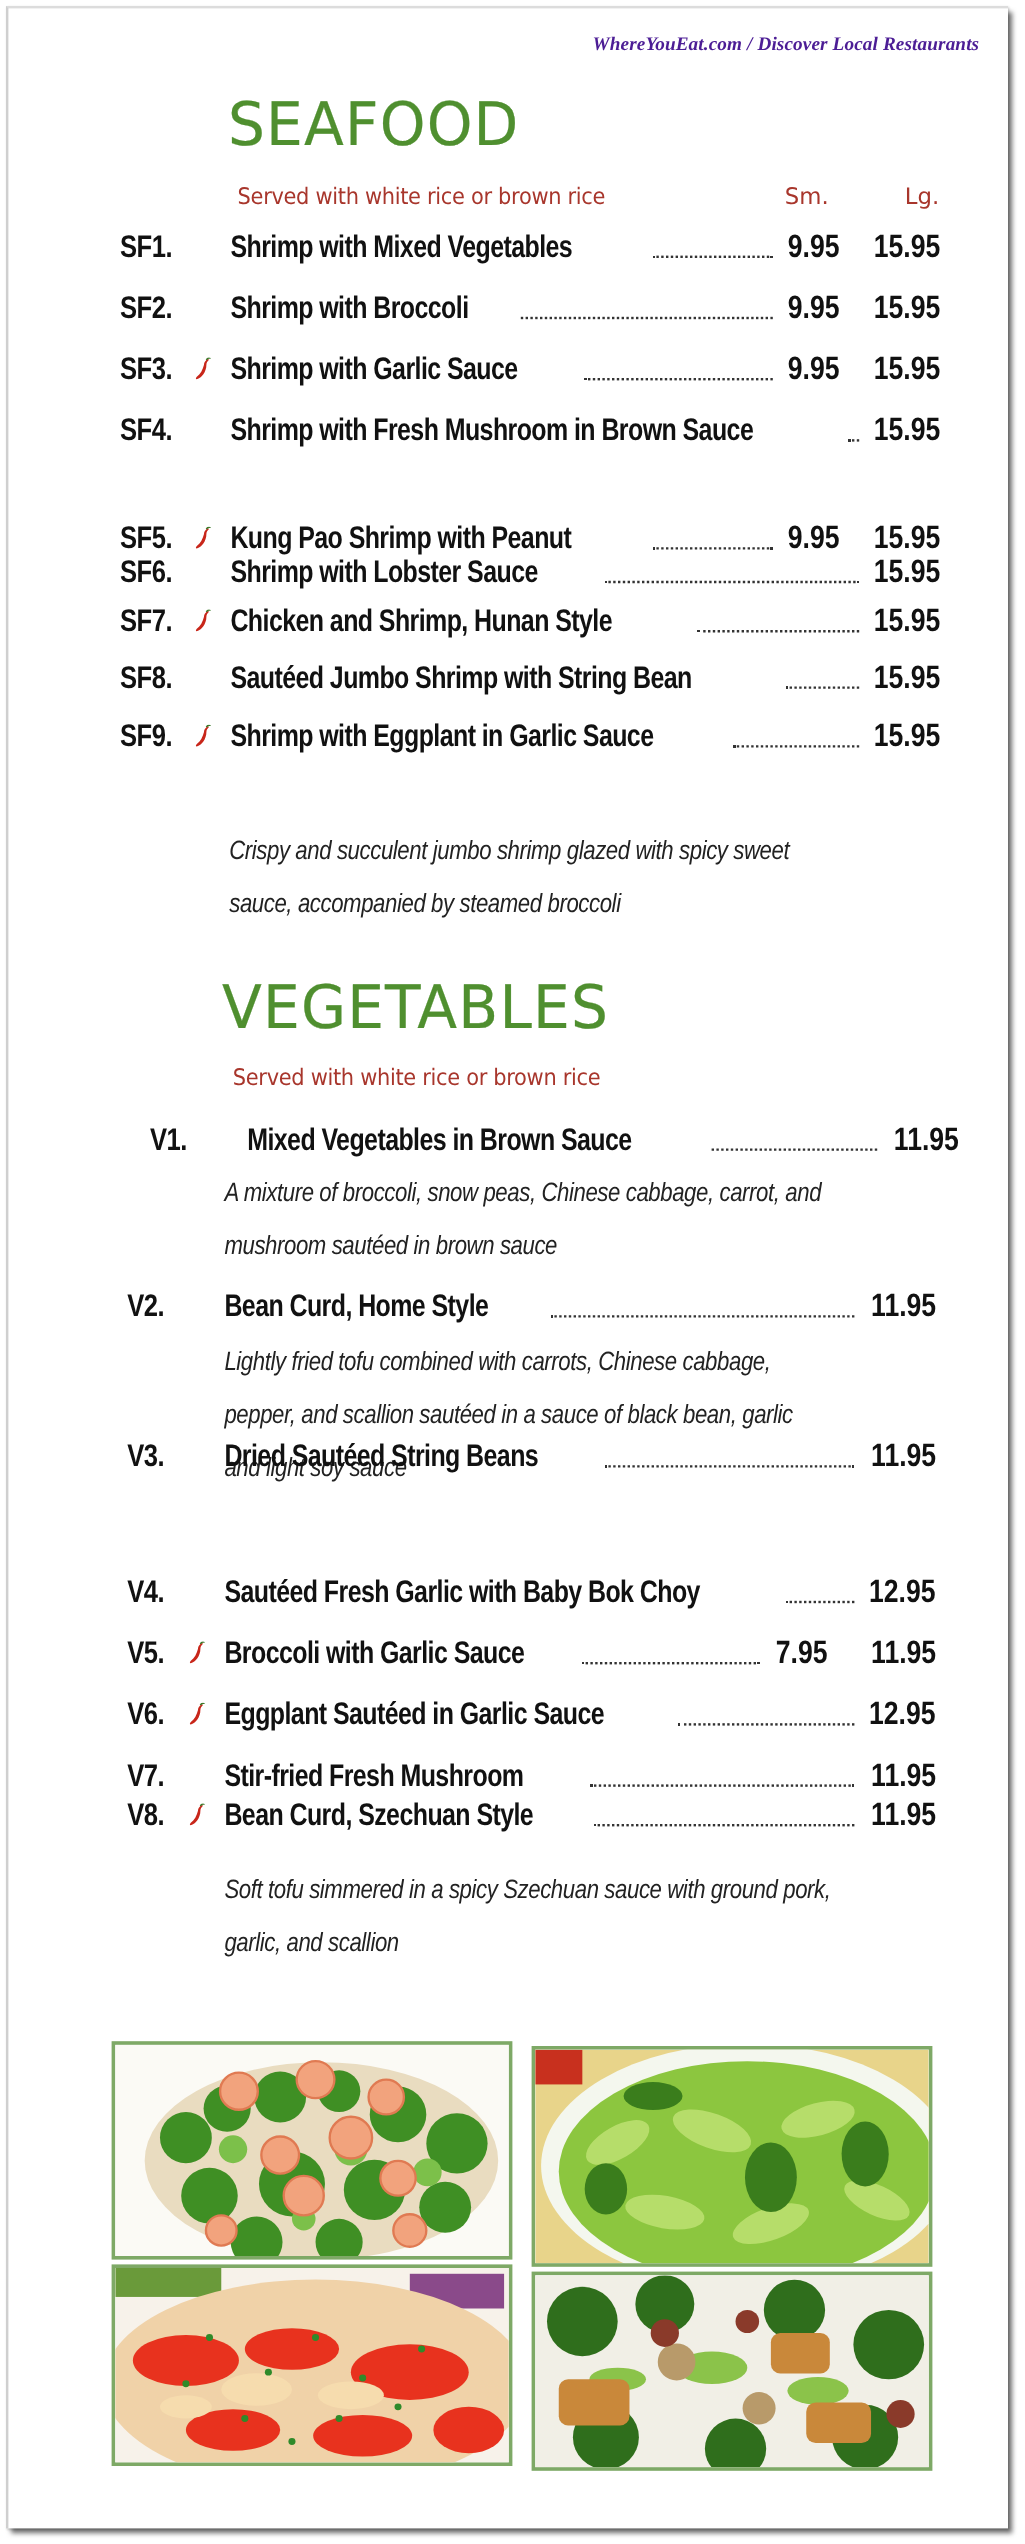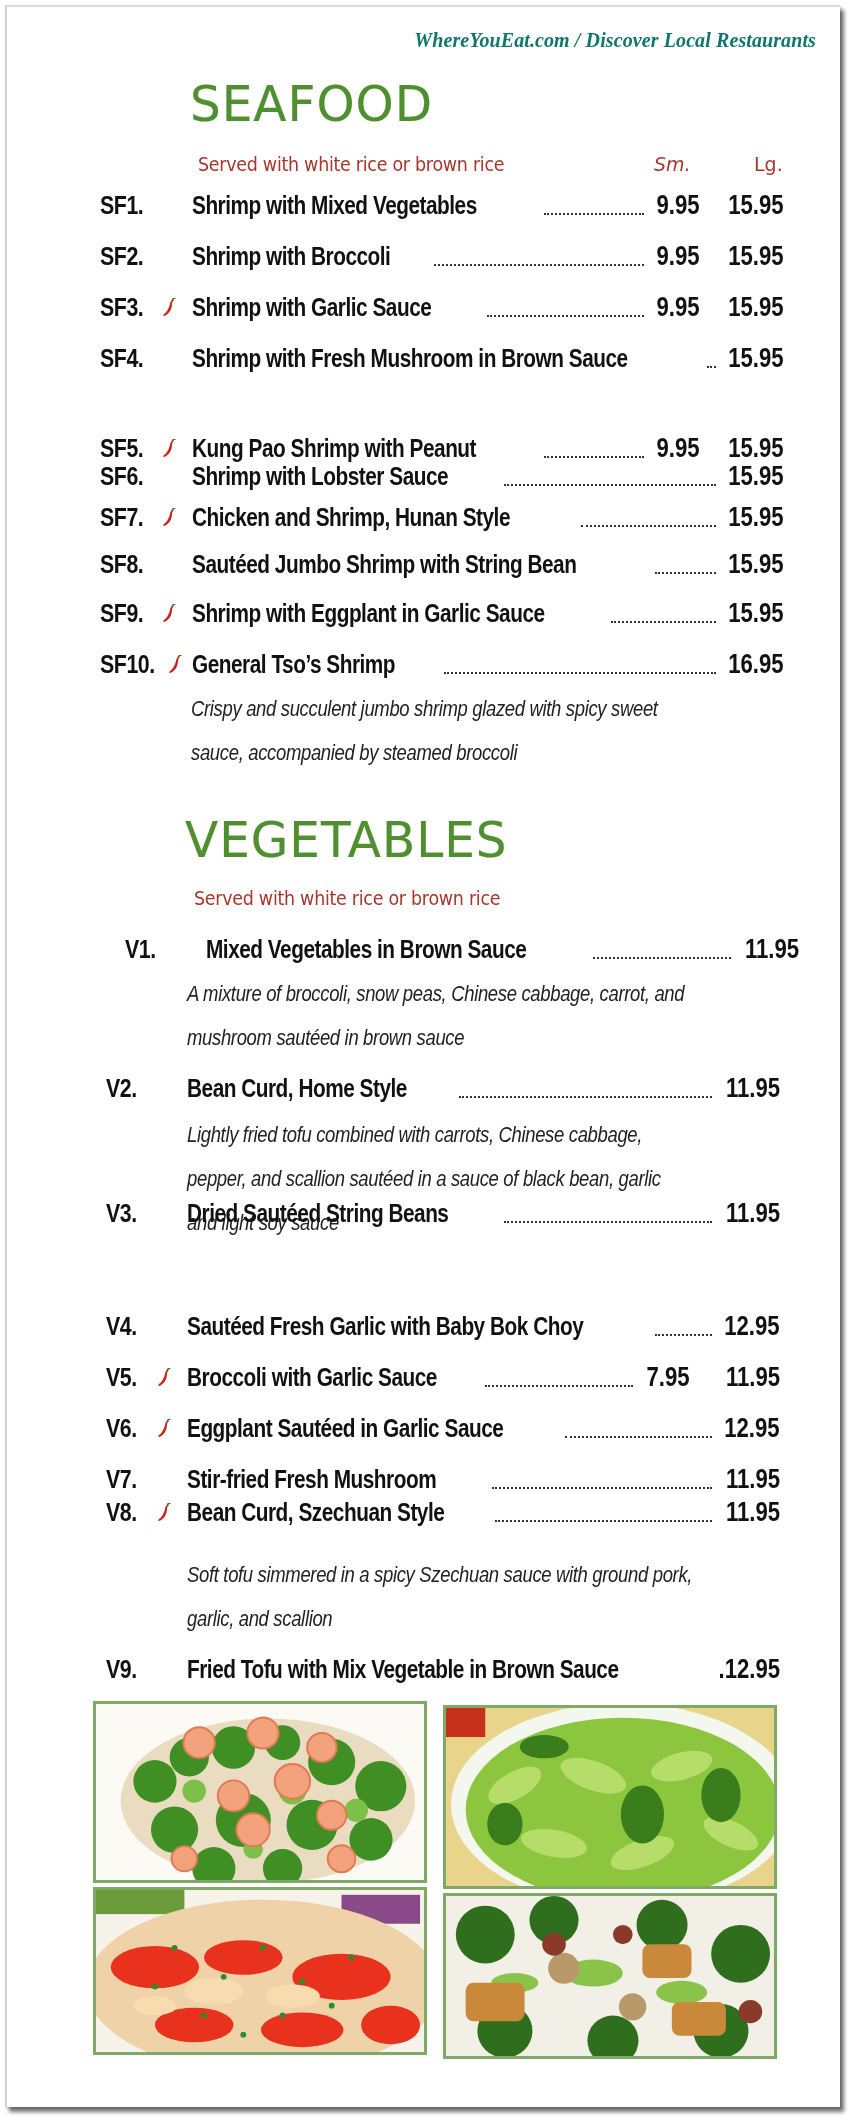--- a/index.html
+++ b/index.html
@@ -6,21 +6,21 @@
   body { width: 854px; height: 2120px; position: relative; overflow: hidden; font-family: "Liberation Sans", sans-serif; }
   .page {
     position: absolute; left: 5px; top: 5px; width: 833px; height: 2100px;
     background: #ffffff;
     border-left: 2px solid #cfcfcf; border-top: 2px solid #dcdcdc;
     box-shadow: 4px 5px 4px rgba(0,0,0,0.55), 1px 1px 2px rgba(0,0,0,0.2);
   }
   .watermark {
     position: absolute; right: 24px; top: 22px;
     font-family: "Liberation Serif", serif; font-style: italic; font-weight: bold;
-    font-size: 20px; color: #0f766e; letter-spacing: 0.1px; white-space: nowrap;
+    font-size: 16px; color: #4c1d95; letter-spacing: 0.1px; white-space: nowrap;
   }
   .section-title {
     position: absolute; left: 183px;
     font-family: "DejaVu Sans", sans-serif; font-weight: normal;
     color: #4f8f2f; font-size: 50px; letter-spacing: 1px; line-height: 1;
     transform: scaleX(0.97); transform-origin: left;
     -webkit-text-stroke: 0.2px #4f8f2f;
   }
   .section-sub {
     position: absolute; left: 191px;
@@ -76,21 +76,21 @@
 </style>
 </head>
 <body>
 
 <div class="page">
 
   <div class="watermark">WhereYouEat.com / Discover Local Restaurants</div>
 
   <div class="section-title" style="top:72px;">SEAFOOD</div>
   <div class="section-sub" style="top:148px;">Served with white rice or brown rice</div>
-  <div class="size-label" style="left:647px; top:148px;font-style:italic;">Sm.</div>
+  <div class="size-label" style="left:647px; top:148px;">Sm.</div>
   <div class="size-label" style="left:747px; top:148px;">Lg.</div>
 
   <div class="row" style="top:181px;">
     <span class="code">SF1.</span>
     <span class="name">Shrimp with Mixed Vegetables</span>
     <span class="leader" style="left:537px; width:100px;"></span>
     <span class="price price-sm">9.95</span>
     <span class="price price-lg">15.95</span>
   </div>
 
@@ -162,30 +162,20 @@
     <span class="code">SF9.</span>
     <svg class="pepper" style="left:154px;" viewBox="0 0 16 20">
         <path d="M11 2 C12 1 13 1 13 2 C12 3 11 4 11 6 C11 12 7 17 3 18 C2 18 2 17 3 16 C6 14 8 10 9 6 C9 4 10 3 11 2 Z" fill="#c8261a"></path>
         <path d="M11 2 C12 0 14 0 14 1" stroke="#3b7a2a" stroke-width="1.3" fill="none"></path>
       </svg>
     <span class="name">Shrimp with Eggplant in Garlic Sauce</span>
     <span class="leader" style="left:604px; width:105px;"></span>
     <span class="price price-lg">15.95</span>
   </div>
 
-  <div class="row" style="top:640px;">
-    <span class="code">SF10.</span>
-    <svg class="pepper" style="left:160px;" viewBox="0 0 16 20">
-        <path d="M11 2 C12 1 13 1 13 2 C12 3 11 4 11 6 C11 12 7 17 3 18 C2 18 2 17 3 16 C6 14 8 10 9 6 C9 4 10 3 11 2 Z" fill="#c8261a"></path>
-        <path d="M11 2 C12 0 14 0 14 1" stroke="#3b7a2a" stroke-width="1.3" fill="none"></path>
-      </svg>
-    <span class="name">General Tso’s Shrimp</span>
-    <span class="leader" style="left:437px; width:272px;"></span>
-    <span class="price price-lg">16.95</span>
-  </div>
   <div class="desc" style="top:680px;">
     <div>Crispy and succulent jumbo shrimp glazed with spicy sweet</div>
     <div>sauce, accompanied by steamed broccoli</div>
   </div>
 
   <div class="section-title" style="top:808px; left:178px;">VEGETABLES</div>
   <div class="section-sub" style="top:882px; left:187px;">Served with white rice or brown rice</div>
 
   <div class="row" style="top:925px;margin-left:19px;">
     <span class="code" style="left:99px;">V1.</span>
@@ -262,25 +252,20 @@
       </svg>
     <span class="name" style="left:180px;">Bean Curd, Szechuan Style</span>
     <span class="leader" style="left:488px; width:217px;"></span>
     <span class="price price-lg" style="right:60px;">11.95</span>
   </div>
   <div class="desc" style="top:1546px; left:180px;">
     <div>Soft tofu simmered in a spicy Szechuan sauce with ground pork,</div>
     <div>garlic, and scallion</div>
   </div>
 
-  <div class="row" style="top:1645px;">
-    <span class="code" style="left:99px;">V9.</span>
-    <span class="name" style="left:180px;">Fried Tofu with Mix Vegetable in Brown Sauce</span>
-    <span class="price price-lg" style="right:60px;">.12.95</span>
-  </div>
 
   <div class="photo" style="left:86px; top:1694px; width:334px; height:182px;">
     <svg width="100%" height="100%" viewBox="0 0 334 182" preserveAspectRatio="none">
       <rect width="334" height="182" fill="#fbfaf5"></rect>
       <ellipse cx="175" cy="100" rx="150" ry="85" fill="#e9dcc0"></ellipse>
       <g fill="#3f8f24">
         <circle cx="60" cy="80" r="22"></circle>
           <circle cx="95" cy="55" r="20"></circle>
           <circle cx="140" cy="45" r="22"></circle>
           <circle cx="190" cy="40" r="18"></circle>

